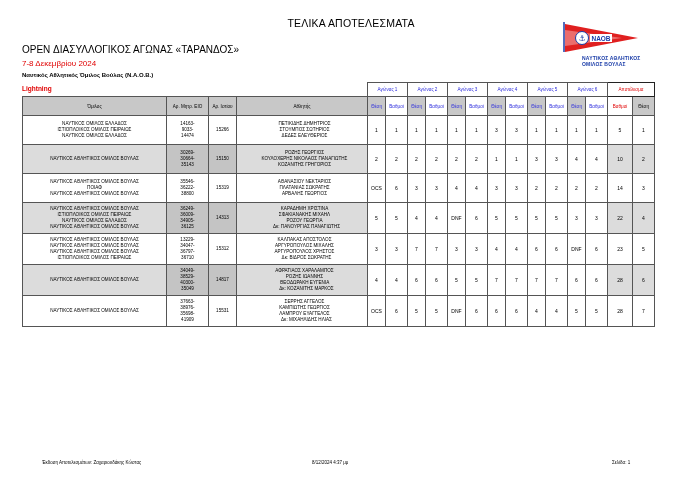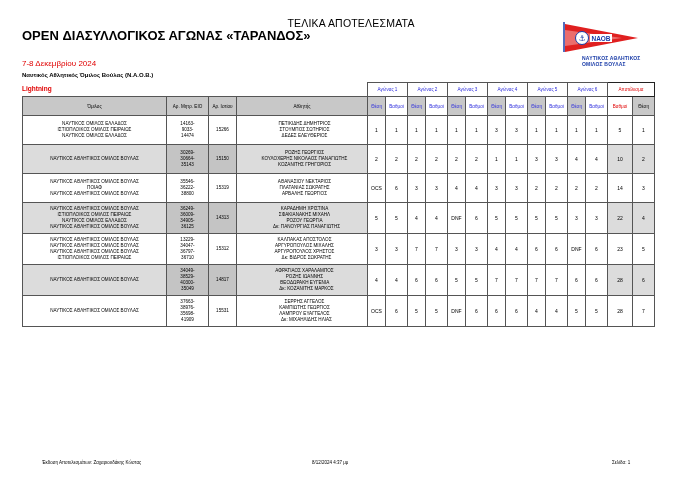--- a/index.html
+++ b/index.html
@@ -1,18 +1,18 @@
 <!DOCTYPE html>
 <html><head>
 <meta charset="utf-8">
 <style>
   html, body { margin:0; padding:0; background:#fff; }
   body { width:678px; height:479px; position:relative; overflow:hidden; font-family:"Liberation Sans", sans-serif; color:#000; }
   .main-title { position:absolute; left:0; width:678px; top:17px; text-align:center; font-size:10.5px; letter-spacing:0.2px;margin-left:12px; }
-  .event-title { position:absolute; left:22px; top:28px; font-size:13px; font-weight:bold; }
+  .event-title { position:absolute; left:22px; top:44px; font-size:10px; font-weight:normal; }
   .event-dates { position:absolute; left:22px; top:59px; font-size:8px; font-weight:normal; color:#e00000; }
   .club-name { position:absolute; left:22px; top:72px; font-size:6px; font-weight:bold; }
   .class-name { position:absolute; left:22px; top:85px; font-size:6.5px; font-weight:bold; color:#e00000; }
   .logo { position:absolute; left:560px; top:18px; width:90px; height:60px; }
   .logo-text { position:absolute; left:582px; top:55px; font-size:5px; font-weight:bold; color:#1a3ca8; line-height:6px; letter-spacing:0.2px; }
 
   table.results { position:absolute; left:22px; top:82px; border-collapse:collapse; font-size:4.6px; table-layout:fixed; }
   table.results td, table.results th { border:1px solid #555; padding:0; text-align:center; vertical-align:middle; font-weight:normal; overflow:hidden; }
   .race-hdr { height:13px; color:#2a2adc; background:#fff; }
   .final-hdr { color:#e00000; border:1.5px solid #222 !important; }

